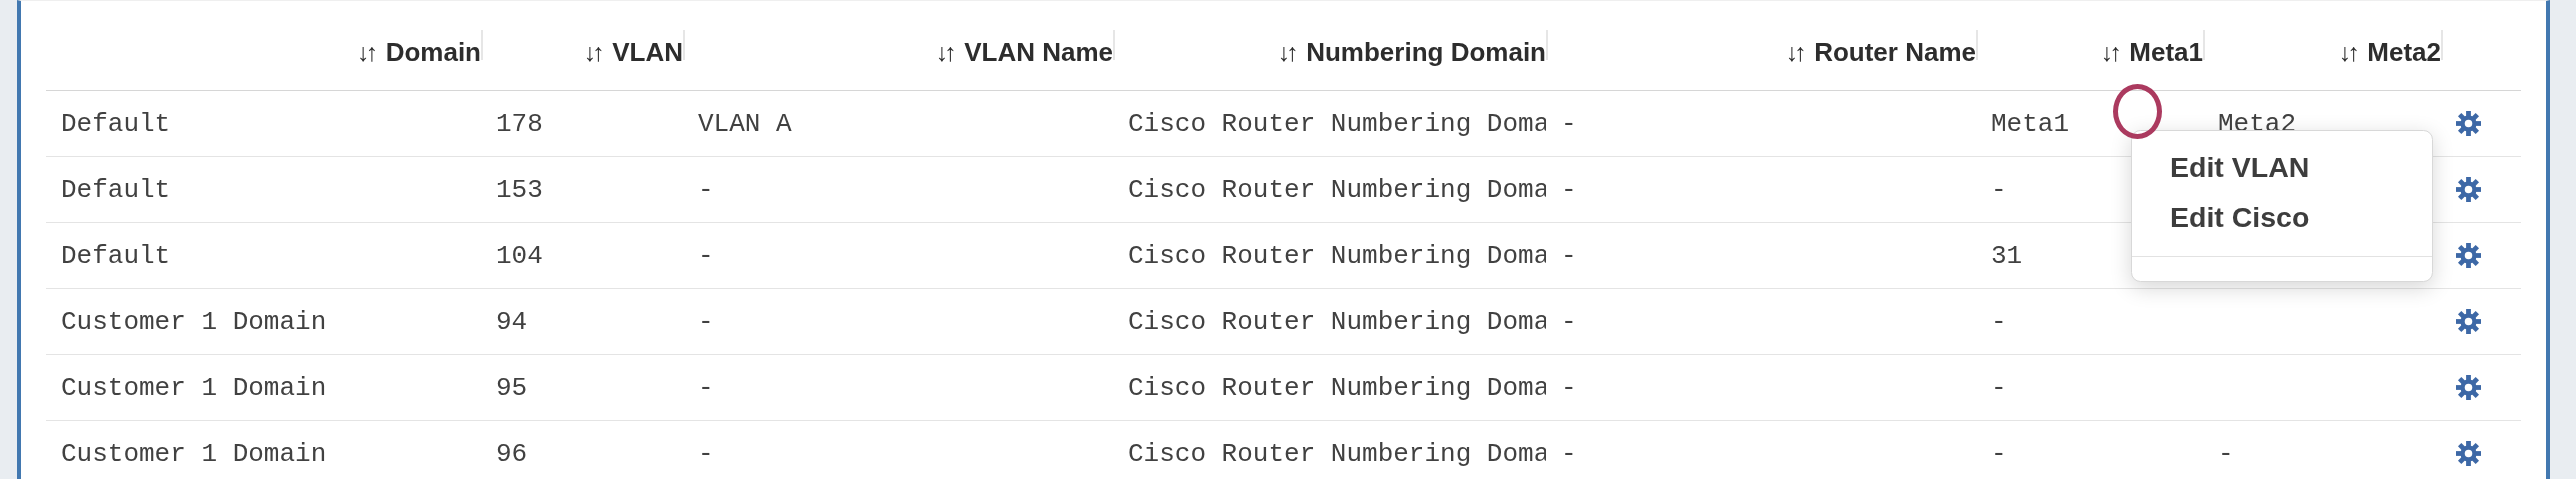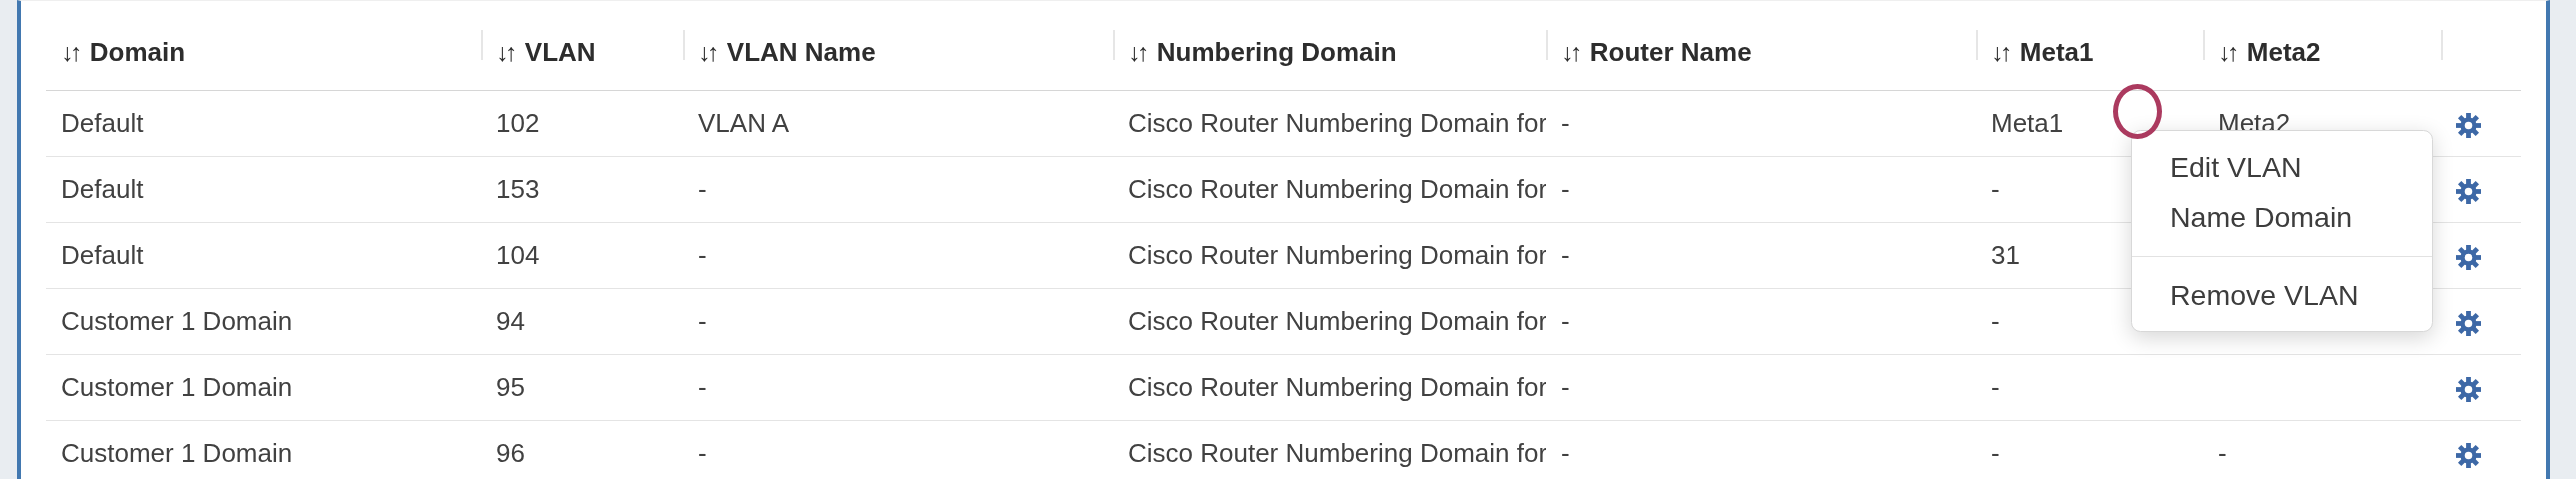--- a/index.html
+++ b/index.html
@@ -23,53 +23,54 @@
     position:absolute;left:17px;top:0;width:2533px;height:479px;
     background:#fff;box-sizing:border-box;
     border-left:4.8px solid var(--card-border);
     border-right:4.8px solid var(--card-border);
     border-top:1.9px solid #efefef;
   }
   .table-wrap{margin:0 25px;}
   table{width:100%;border-collapse:collapse;table-layout:fixed;}
   th{
     position:relative;height:76px;box-sizing:content-box;
-    text-align:left;vertical-align:middle;
+    text-align:right;vertical-align:middle;
     padding:13.3px 0 0 15px;
     font-size:26px;font-weight:bold;color:var(--header-text);
     border-bottom:1.9px solid var(--header-divider);
     white-space:nowrap;overflow:hidden;
   }
   th.has-sep::before{
     content:"";position:absolute;left:0;top:28.5px;width:1.9px;height:30px;
     background:#e6e6e6;
   }
   td{
     height:65px;padding:0 9.5px 0 15px;vertical-align:middle;
     font-size:26px;color:var(--body-text);
     border-bottom:1.9px solid var(--row-divider);
-    white-space:nowrap;overflow:hidden;
+    white-space:nowrap;overflow:hidden;font-family:Liberation Mono, monospace;
   }
   .sort{
     font-weight:bold;letter-spacing:-3.8px;font-size:25px;
     margin-right:11.4px;color:var(--header-text);display:inline-block;
   }
   .actions-cell{padding-left:15px;}
   .gear-btn{
     background:none;border:none;padding:0;margin:0;cursor:pointer;
     width:25px;height:25px;display:inline-block;vertical-align:middle;
     color:var(--gear);
   }
   .gear-btn svg{display:block;}
   .context-menu{
     position:absolute;left:2131px;top:130px;width:302px;
     box-sizing:border-box;background:#fff;
     border:1px solid #d8d8d8;border-radius:9.5px;
     padding:11.4px 0;z-index:20;
     box-shadow:0 5.7px 21px rgba(0,0,0,0.16);
+    font-weight:bold;
   }
   .menu-item{
     height:50px;line-height:50px;padding-left:38px;
     font-size:28.5px;color:var(--menu-text);cursor:pointer;
     white-space:nowrap;
   }
   .menu-divider{border-top:1.9px solid #e2e2e2;margin:13.3px 0;}
   .click-circle{
     position:absolute;left:2113px;top:84px;width:49px;height:55px;
     box-sizing:border-box;border:5.7px solid var(--annotation-circle);
@@ -100,21 +101,21 @@
           <th class="has-sep"><span class="sort">↓↑</span><span>Numbering Domain</span></th>
           <th class="has-sep"><span class="sort">↓↑</span><span>Router Name</span></th>
           <th class="has-sep"><span class="sort">↓↑</span><span>Meta1</span></th>
           <th class="has-sep"><span class="sort">↓↑</span><span>Meta2</span></th>
           <th class="has-sep"></th>
         </tr>
       </thead>
       <tbody id="table-body">
   <tr>
     <td>Default</td>
-    <td>102</td>
+    <td>178</td>
     <td>VLAN A</td>
     <td>Cisco Router Numbering Domain for ...</td>
     <td>-</td>
     <td>Meta1</td>
     <td>Meta2</td>
     <td class="actions-cell">
       <button class="gear-btn" title="">
         <svg width="25" height="25" viewBox="-12 -12 24 24" aria-hidden="true">
           <g fill="currentColor">
             <rect x="-2.3" y="-12" width="4.6" height="6.5"></rect>
@@ -272,19 +273,18 @@
       </button>
     </td>
   </tr>
 </tbody>
     </table>
   </div>
 </div>
 
 <div class="context-menu">
   <div class="menu-item">Edit VLAN</div>
-  <div class="menu-item">Name Domain</div>
+  <div class="menu-item">Edit Cisco</div>
   <div class="menu-divider"></div>
-  <div class="menu-item">Remove VLAN</div>
 </div>
 
 <div class="click-circle"></div>
 
 
 </body></html>

